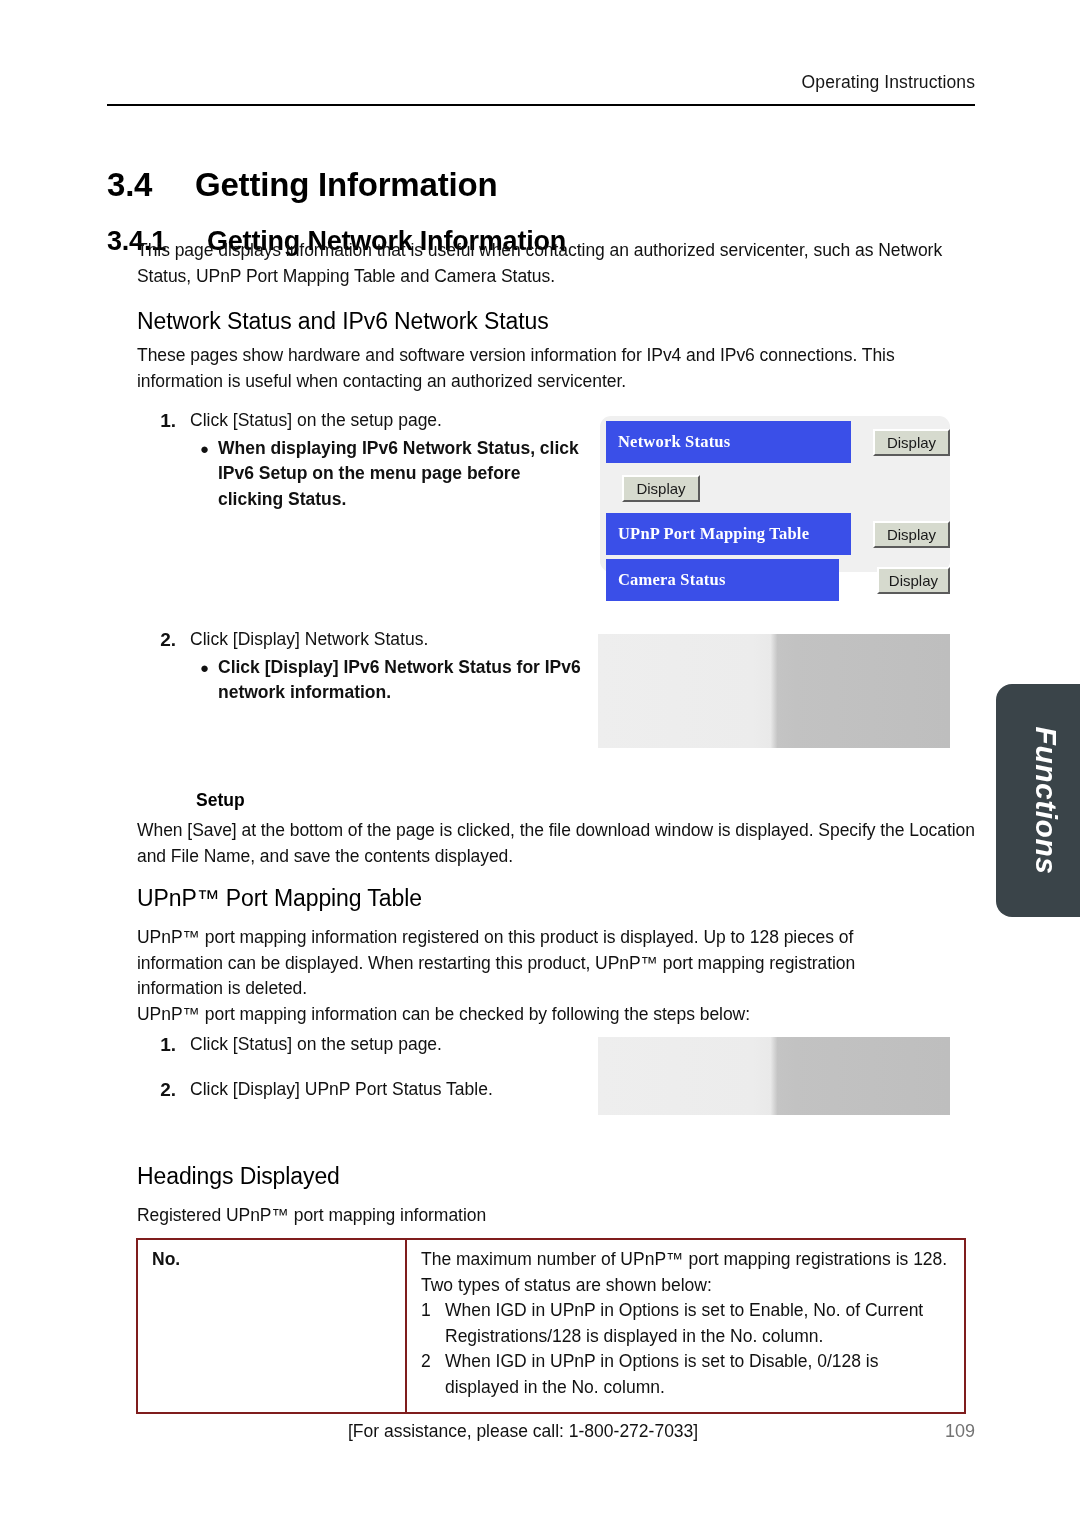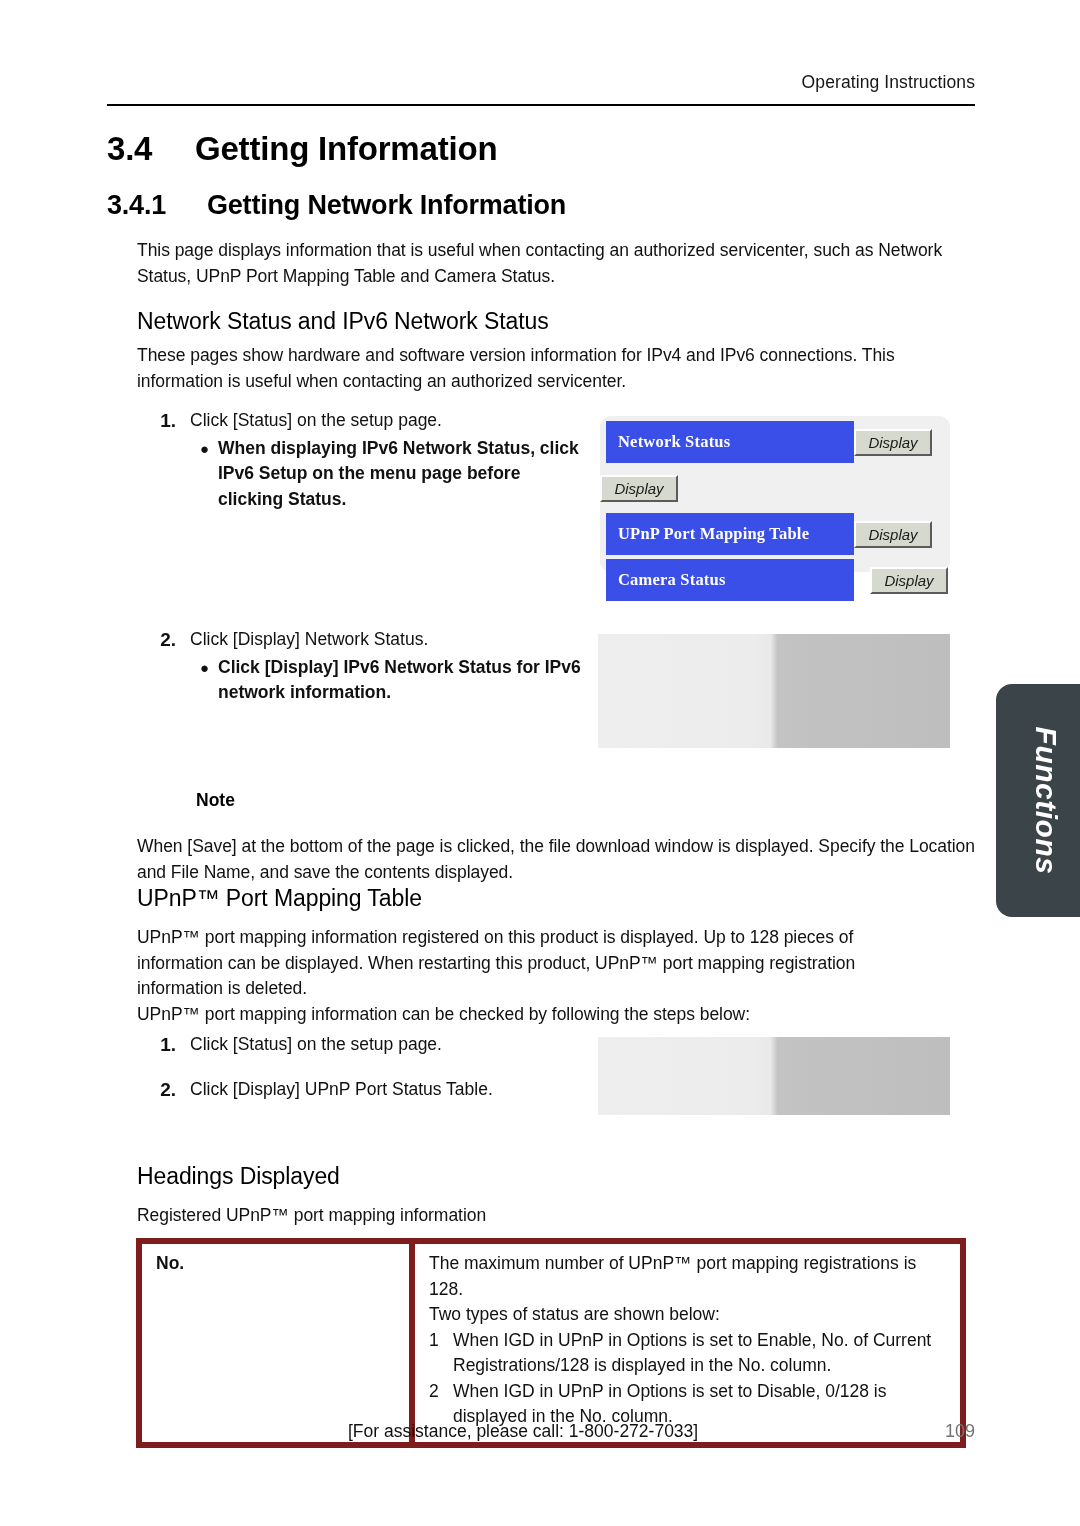--- a/index.html
+++ b/index.html
@@ -43,21 +43,21 @@
   
   .h-sec {
     position: absolute;
     display: flex;
     align-items: baseline;
     font-weight: bold;
     color: #000000;
     white-space: nowrap;
   }
   .h-sec .num { display: inline-block; }
-  .h-sec .txt { display: inline-block; }
+  .h-sec .txt { display: inline-block; margin-top: 36px; }
 
   .h34 {
     left: 107px;
     top: 130px;
     font-size: 33px;
     letter-spacing: -0.2px;
   }
   .h34 .num { width: 88px; }
 
   .h341 {
@@ -84,21 +84,21 @@
   
   .para {
     position: absolute;
     font-size: 17.5px;
     line-height: 25.5px;
     color: #111111;
     letter-spacing: -0.05px;
   }
   .p-intro      { left: 137px; top: 238px; width: 830px; }
   .p-netstatus  { left: 137px; top: 343px; width: 830px; }
-  .p-note-body  { left: 137px; top: 818px; width: 845px; margin-top: 16px; }
+  .p-note-body  { left: 137px; top: 818px; width: 845px; }
   .p-upnp-body  { left: 137px; top: 925px; width: 800px; }
   .p-regist     { left: 137px; top: 1203px; width: 700px; }
 
   .note-label {
     position: absolute;
     left: 196px;
     top: 790px;
     font-size: 17.5px;
     font-weight: bold;
     color: #000000;
@@ -174,33 +174,33 @@
     font-size: 16.5px;
     display: flex;
     align-items: center;
     padding-left: 12px;
     box-sizing: border-box;
     letter-spacing: 0.2px;
   }
   .display-btn {
     width: 78px;
     height: 27px;
+    margin-left: 22px;
     background: #D6DACE;
     border-top: 2px solid #ffffff;
     border-left: 2px solid #ffffff;
     border-right: 2px solid #5b5b5b;
     border-bottom: 2px solid #5b5b5b;
     display: flex;
     align-items: center;
     justify-content: center;
     font-size: 15px;
     color: #1a1a1a;
     box-sizing: border-box;
     font-family: "Liberation Sans", sans-serif;
-    font-style: italic;
   }
 
   
   .gray-shot {
     position: absolute;
     background:
       linear-gradient(to right,
         #eeeeee 0%,
         #ececec 44%,
         #e9e9e9 49%,
@@ -214,21 +214,21 @@
   
   .headings-table {
     position: absolute;
     left: 136px;
     top: 1238px;
     width: 830px;
     border-collapse: collapse;
     table-layout: fixed;
   }
   .headings-table td {
-    border: 6px solid #7f1d1d;
+    border: 2px solid #7f1d1d;
     vertical-align: top;
     font-size: 17.5px;
     line-height: 25.5px;
     color: #111111;
     padding: 7px 10px 12px 14px;
   }
   .headings-table td.col-name {
     width: 243px;
     font-weight: bold;
   }
@@ -347,21 +347,21 @@
       <div>Click [Display] Network Status.</div>
       <div class="bullet-line">
         <div class="bdot">●</div>
         <div class="btxt">Click [Display] IPv6 Network Status for IPv6 network information.</div>
       </div>
     </div>
   </div>
 
   <div class="gray-shot shot-net"></div>
 
-  <div class="note-label">Note</div>
+  <div class="note-label">Setup</div>
   <div class="para p-note-body">When [Save] at the bottom of the page is clicked, the file download window is displayed. Specify the Location and File Name, and save the contents displayed.</div>
 
   <div class="h-sub h-upnp">UPnP™ Port Mapping Table</div>
   <div class="para p-upnp-body">
     <span>UPnP™ port mapping information registered on this product is displayed. Up to 128 pieces of information can be displayed. When restarting this product, UPnP™ port mapping registration information is deleted.</span><br>
     <span>UPnP™ port mapping information can be checked by following the steps below:</span>
   </div>
 
   <div class="step step-1-upnp">
     <div class="snum">1.</div>

